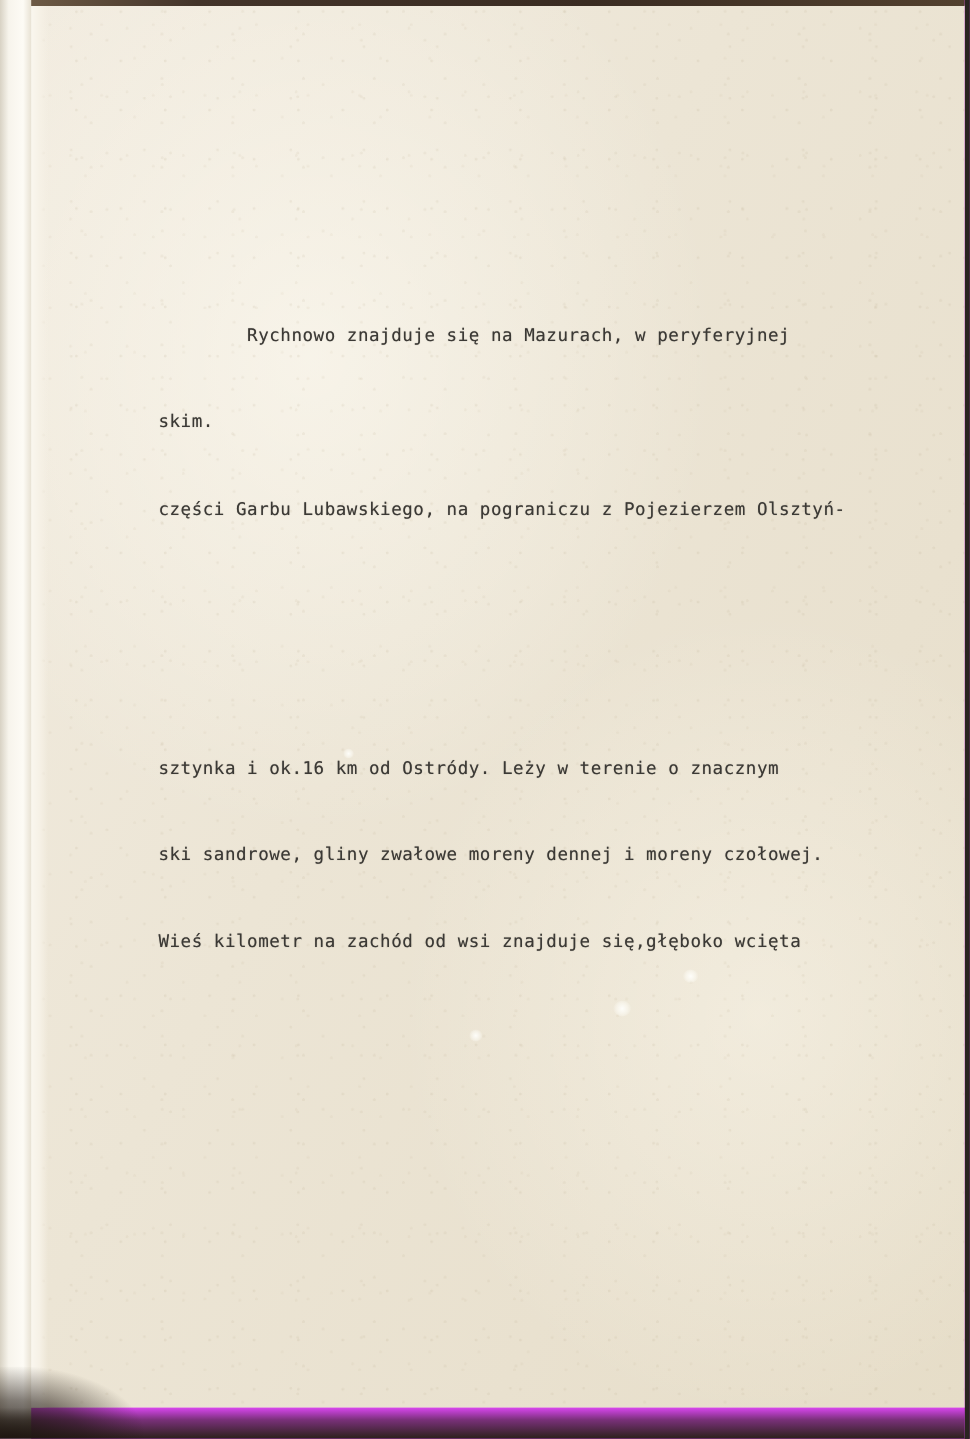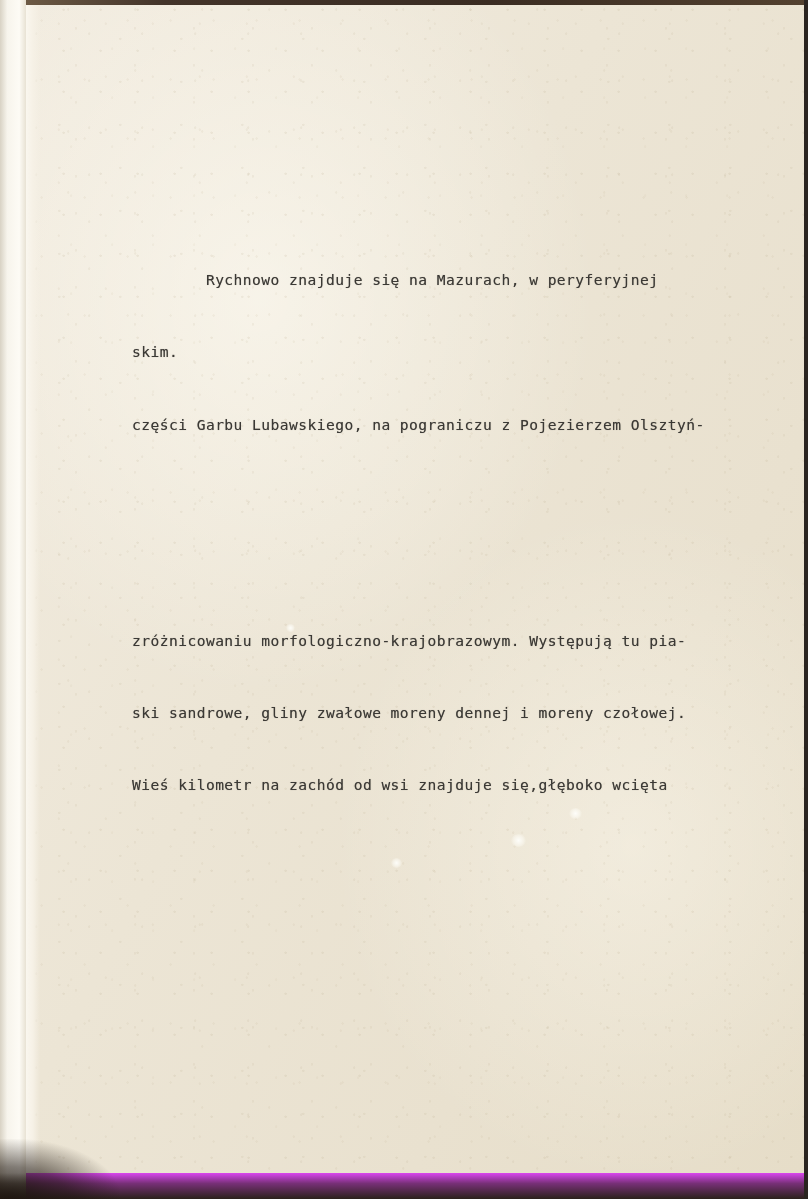--- a/index.html
+++ b/index.html
@@ -141,21 +141,21 @@
 
     
     <div class="para">
       <span class="line">        Rychnowo znajduje się na Mazurach, w peryferyjnej</span>
       <span class="line">skim.</span>
       <span class="line">części Garbu Lubawskiego, na pograniczu z Pojezierzem Olsztyń-</span>
     </div>
 
     
     <div class="para">
-      <span class="line">zróżnicowaniu morfologiczno-krajobrazowym. Występują tu pia-</span>
+      <span class="line">sztynka i ok.16 km od Ostródy. Leży w terenie o znacznym</span>
       <span class="line">ski sandrowe, gliny zwałowe moreny dennej i moreny czołowej.</span>
       <span class="line">Wieś kilometr na zachód od wsi znajduje się,głęboko wcięta</span>
 
       
 
       
       
 
       
       

